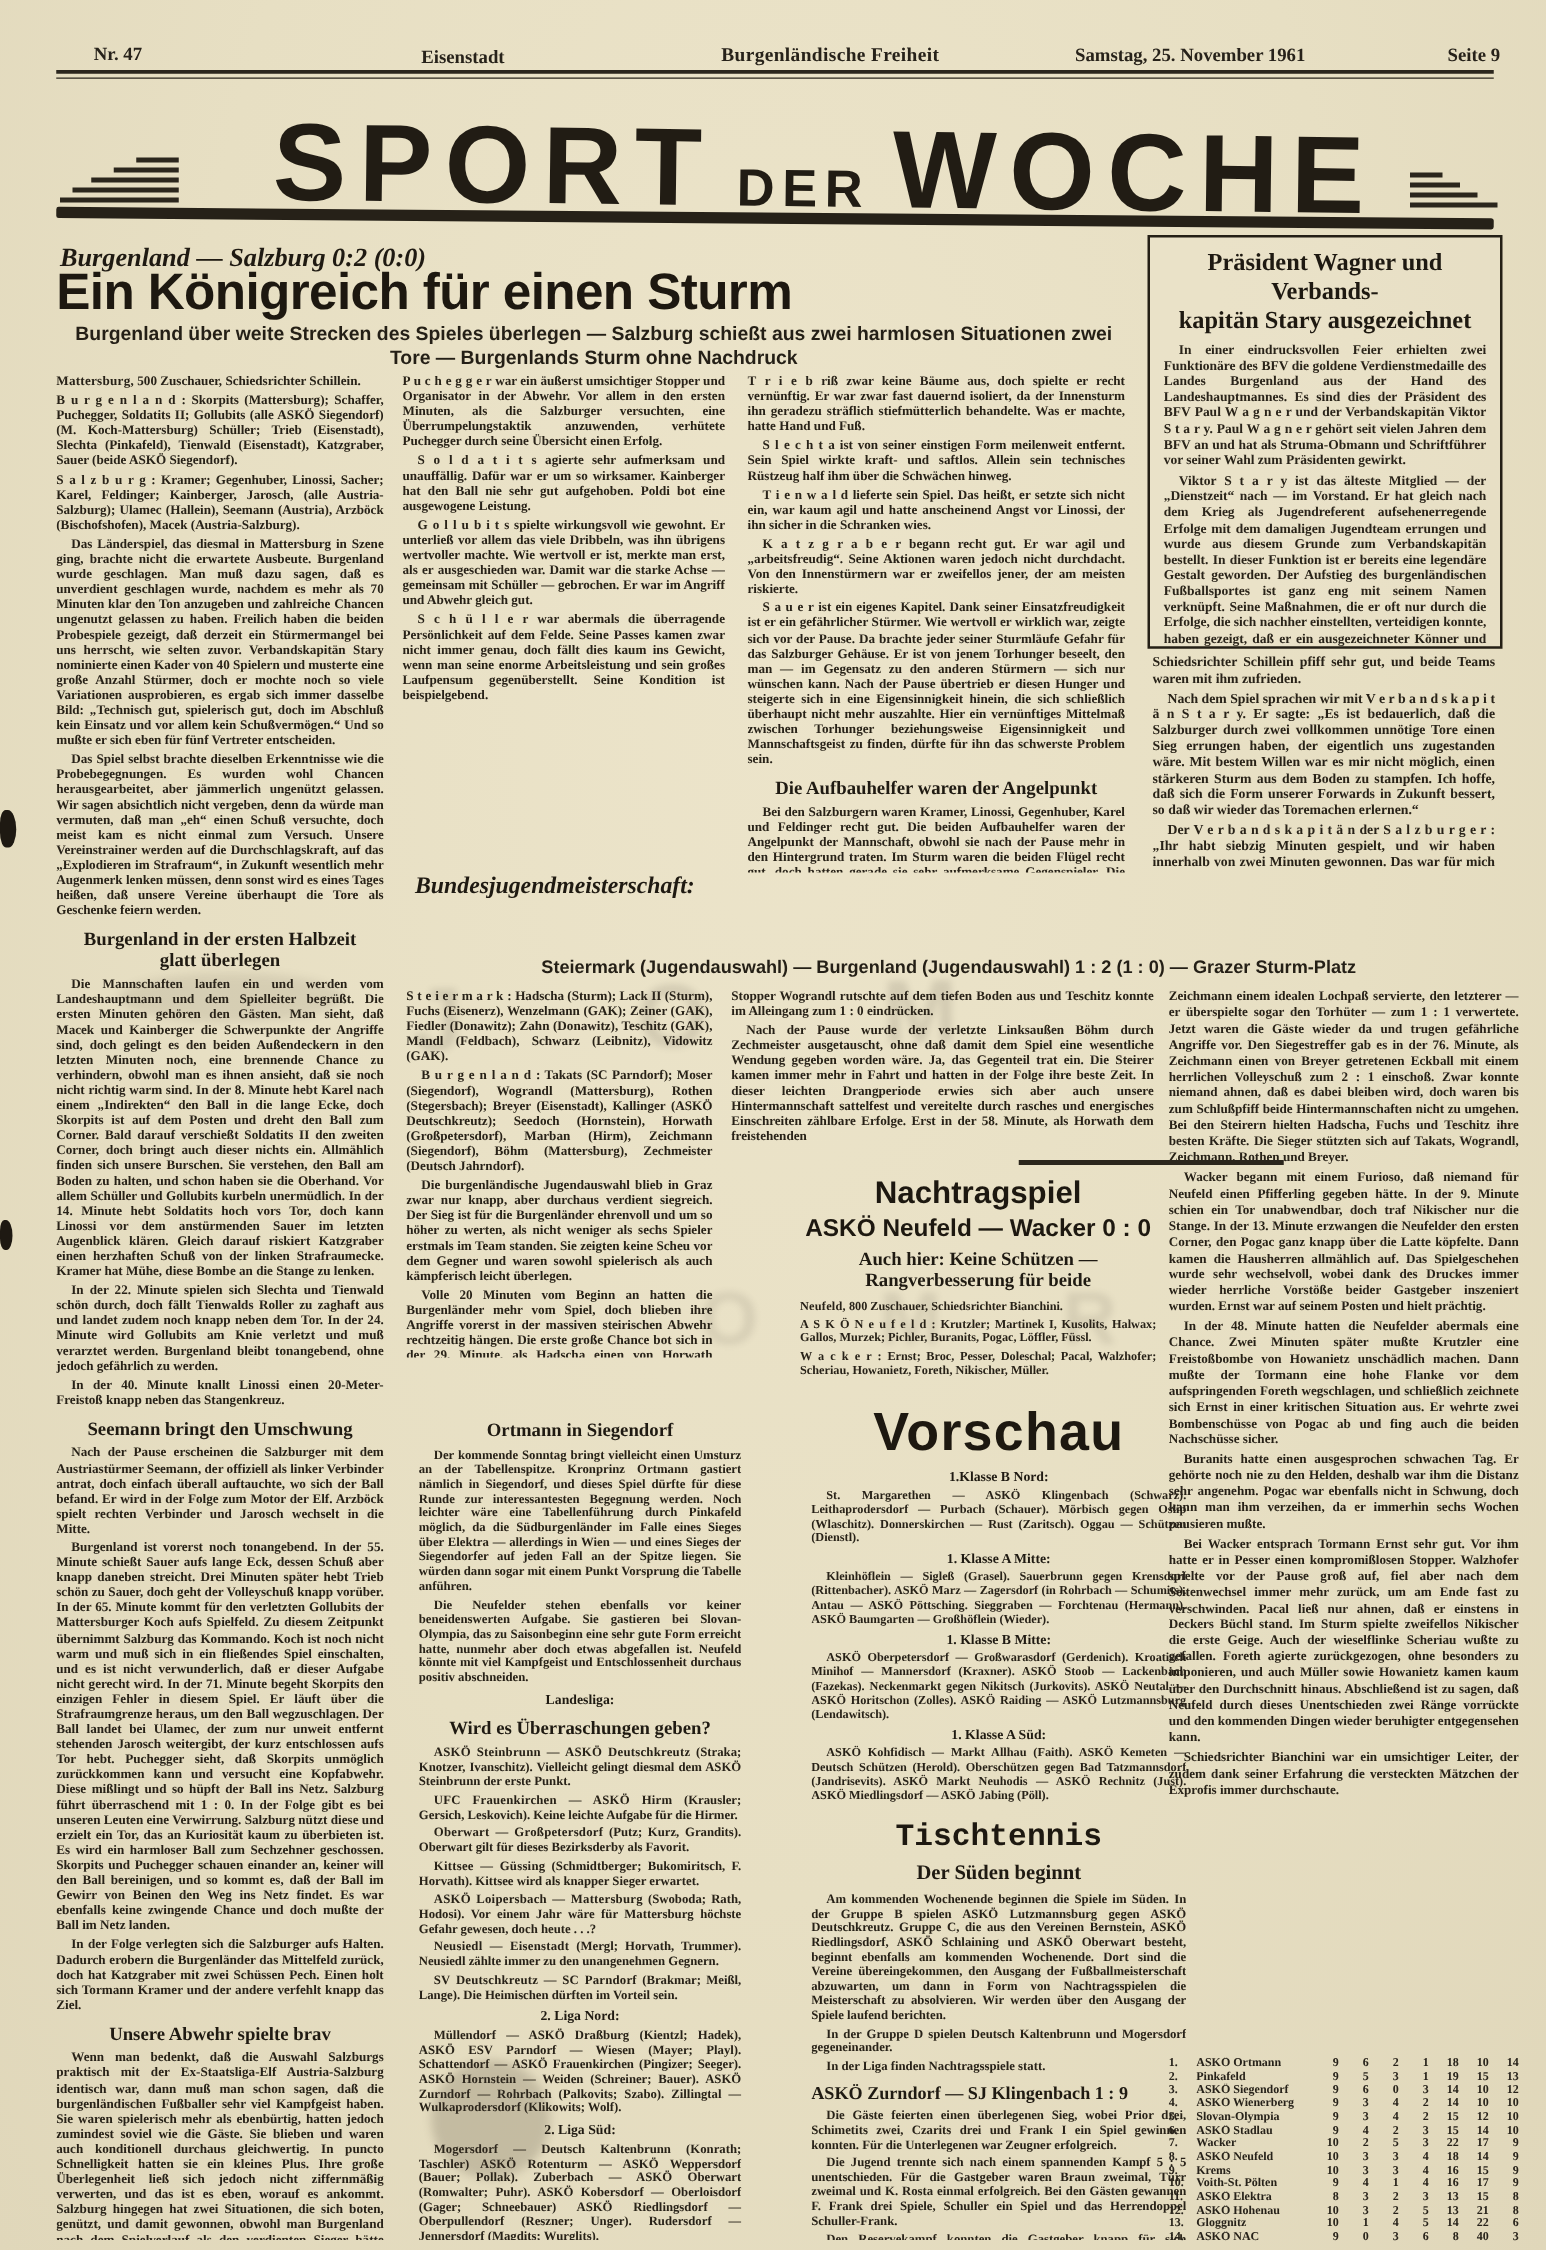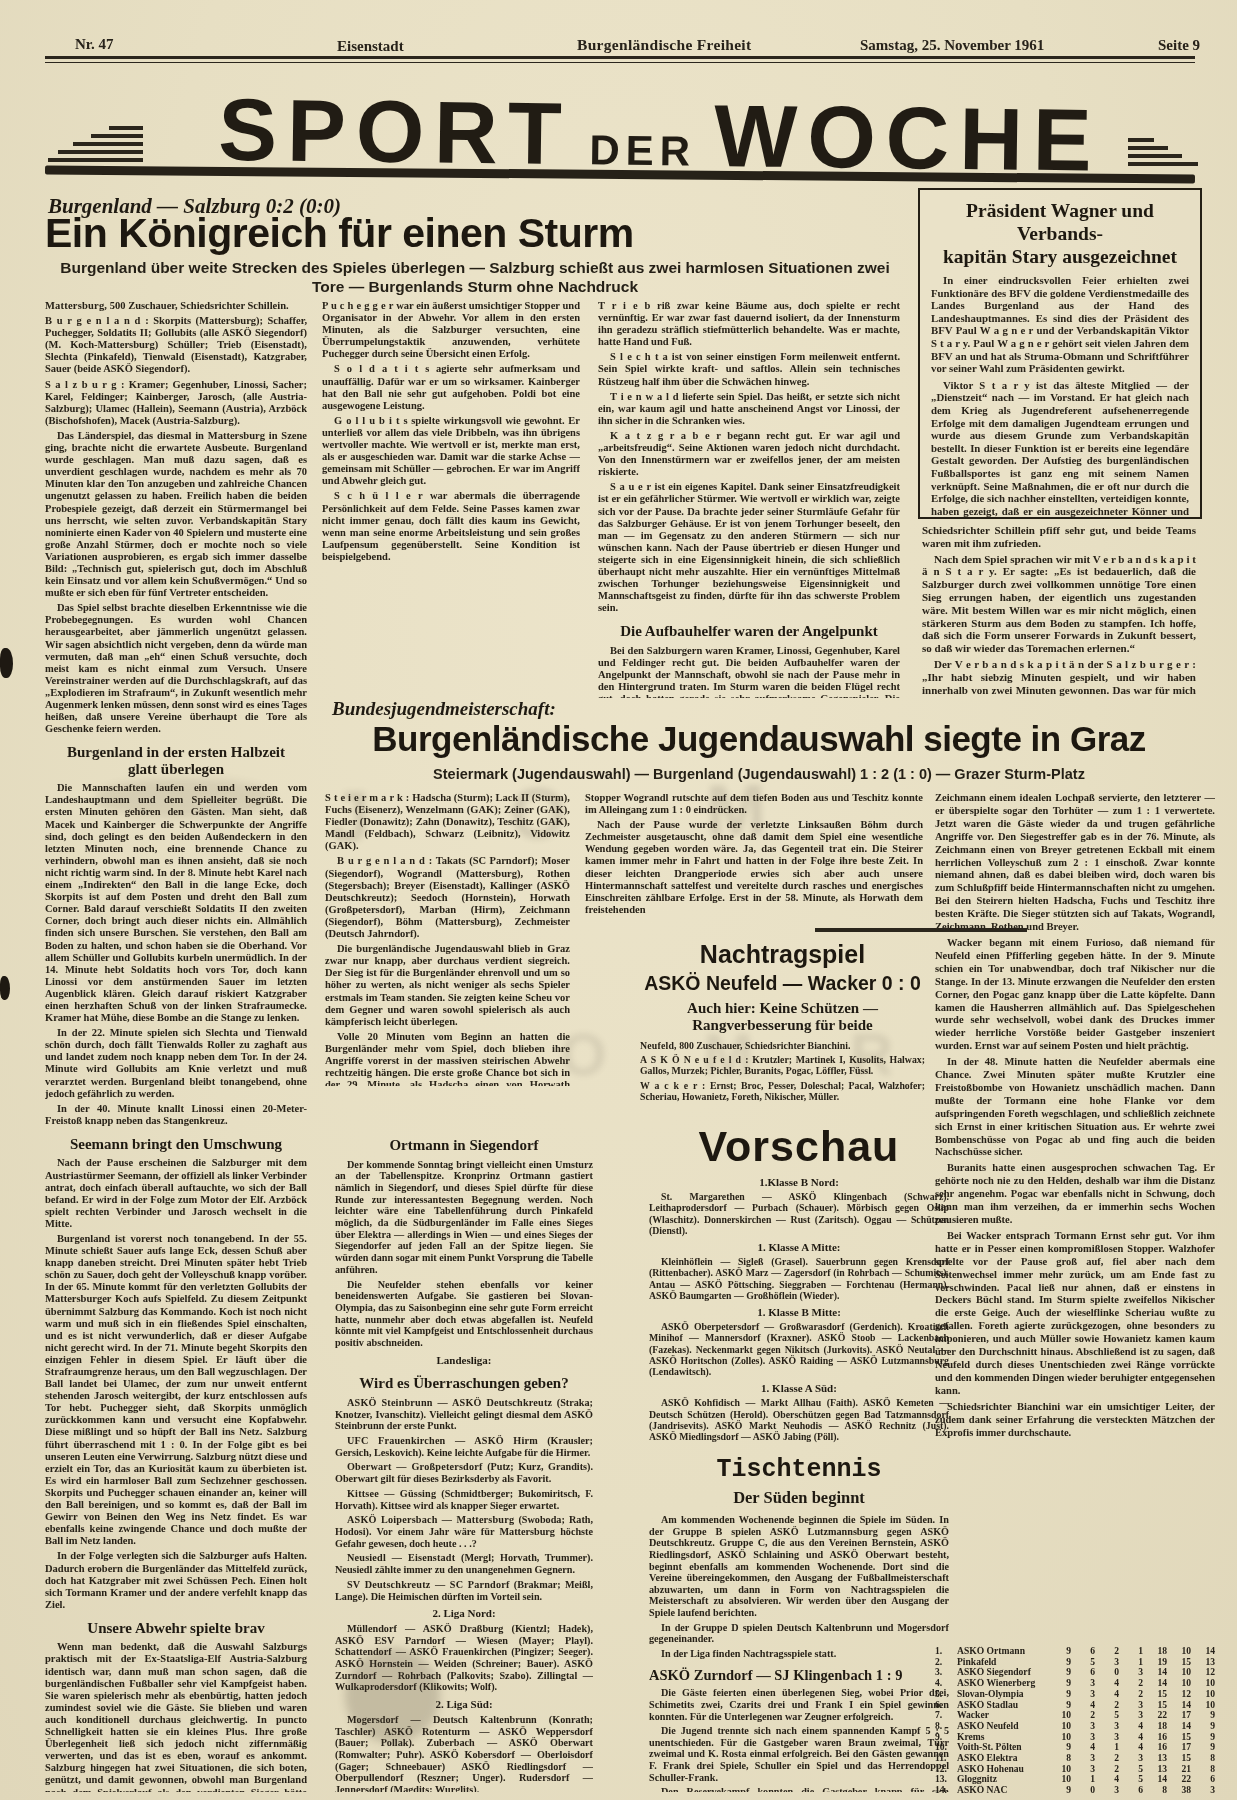--- a/index.html
+++ b/index.html
@@ -146,21 +146,20 @@
         <p class="blk blk-p">Viktor S t a r y ist das älteste Mitglied — der „Dienstzeit“ nach — im Vorstand. Er hat gleich nach dem Krieg als Jugendreferent aufsehenerregende Erfolge mit dem damaligen Jugendteam errungen und wurde aus diesem Grunde zum Verbandskapitän bestellt. In dieser Funktion ist er bereits eine legendäre Gestalt geworden. Der Aufstieg des burgenländischen Fußballsportes ist ganz eng mit seinem Namen verknüpft. Seine Maßnahmen, die er oft nur durch die Erfolge, die sich nachher einstellten, verteidigen konnte, haben gezeigt, daß er ein ausgezeichneter Könner und Kenner im Sportgetriebe ist. In seiner bescheidenen Art ist er das Vorbild seiner Schützlinge.</p>
       </div>
   </div>
   <div class="col" style="left:922px;top:524px;width:274px;height:172px;font-size:11px;line-height:12.8px;">
       <p class="blk blk-p0">Schiedsrichter Schillein pfiff sehr gut, und beide Teams waren mit ihm zufrieden.</p>
       <p class="blk blk-p">Nach dem Spiel sprachen wir mit V e r b a n d s k a p i t ä n  S t a r y. Er sagte: „Es ist bedauerlich, daß die Salzburger durch zwei vollkommen unnötige Tore einen Sieg errungen haben, der eigentlich uns zugestanden wäre. Mit bestem Willen war es mir nicht möglich, einen stärkeren Sturm aus dem Boden zu stampfen. Ich hoffe, daß sich die Form unserer Forwards in Zukunft bessert, so daß wir wieder das Toremachen erlernen.“</p>
       <p class="blk blk-p">Der V e r b a n d s k a p i t ä n  der S a l z b u r g e r : „Ihr habt siebzig Minuten gespielt, und wir haben innerhalb von zwei Minuten gewonnen. Das war für mich entscheidend.“</p>
     </div>
 
   <div class="abs kicker" style="left:332px;top:698px;font-size:19px;">Bundesjugendmeisterschaft:</div>
-  <div class="abs headline2" style="left:325px;top:719px;width:868px;">Burgenländische Jugendauswahl siegte in Graz</div>
   <div class="abs subhead2" style="left:325px;top:766px;width:868px;">Steiermark (Jugendauswahl) — Burgenland (Jugendauswahl) 1 : 2 (1 : 0) — Grazer Sturm-Platz</div>
   <div class="col" style="left:325px;top:792px;width:245px;height:294px;">
       <p class="blk blk-p0"><b>S t e i e r m a r k :</b> Hadscha (Sturm); Lack II (Sturm), Fuchs (Eisenerz), Wenzelmann (GAK); Zeiner (GAK), Fiedler (Donawitz); Zahn (Donawitz), Teschitz (GAK), Mandl (Feldbach), Schwarz (Leibnitz), Vidowitz (GAK).</p>
       <p class="blk blk-p"><b>B u r g e n l a n d :</b> Takats (SC Parndorf); Moser (Siegendorf), Wograndl (Mattersburg), Rothen (Stegersbach); Breyer (Eisenstadt), Kallinger (ASKÖ Deutschkreutz); Seedoch (Hornstein), Horwath (Großpetersdorf), Marban (Hirm), Zeichmann (Siegendorf), Böhm (Mattersburg), Zechmeister (Deutsch Jahrndorf).</p>
       <p class="blk blk-p">Die burgenländische Jugendauswahl blieb in Graz zwar nur knapp, aber durchaus verdient siegreich. Der Sieg ist für die Burgenländer ehrenvoll und um so höher zu werten, als nicht weniger als sechs Spieler erstmals im Team standen. Sie zeigten keine Scheu vor dem Gegner und waren sowohl spielerisch als auch kämpferisch leicht überlegen.</p>
       <p class="blk blk-p">Volle 20 Minuten vom Beginn an hatten die Burgenländer mehr vom Spiel, doch blieben ihre Angriffe vorerst in der massiven steirischen Abwehr rechtzeitig hängen. Die erste große Chance bot sich in der 29. Minute, als Hadscha einen von Horwath getretenen Eckball fallen ließ, den die Burgenländer aber nicht verwerten können. Nun kamen die Gastgeber mühelos auf und konnten in der 37. Minute durch Teschitz in Führung gehen. Der</p>
     </div>
   <div class="col" style="left:585px;top:792px;width:338px;height:134px;">
       <p class="blk blk-p0">Stopper Wograndl rutschte auf dem tiefen Boden aus und Teschitz konnte im Alleingang zum 1 : 0 eindrücken.</p>
       <p class="blk blk-p">Nach der Pause wurde der verletzte Linksaußen Böhm durch Zechmeister ausgetauscht, ohne daß damit dem Spiel eine wesentliche Wendung gegeben worden wäre. Ja, das Gegenteil trat ein. Die Steirer kamen immer mehr in Fahrt und hatten in der Folge ihre beste Zeit. In dieser leichten Drangperiode erwies sich aber auch unsere Hintermannschaft sattelfest und vereitelte durch rasches und energisches Einschreiten zählbare Erfolge. Erst in der 58. Minute, als Horwath dem freistehenden</p>
@@ -375,21 +374,21 @@
         <span class="tnum">6</span>
       </div>
       <div class="trow">
         <span class="trank">14.</span>
         <span class="tname">ASKÖ NAC</span>
         <span class="tnum">9</span>
         <span class="tnum">0</span>
         <span class="tnum">3</span>
         <span class="tnum">6</span>
         <span class="tnum">8</span>
-        <span class="tnum">38</span>
+        <span class="tnum">40</span>
         <span class="tnum">3</span>
       </div>
     </div>
 
   <div class="abs smudge" style="left:330px;top:772px;font-size:72px;letter-spacing:60px;transform:rotate(-1deg);">J O M</div>
   <div class="abs smudge" style="left:560px;top:1020px;font-size:60px;letter-spacing:40px;opacity:.10;">O M R</div>
   <div class="abs blob" style="left:345px;top:1648px;width:95px;height:95px;"></div>
   <div class="abs blob" style="left:95px;top:778px;width:180px;height:40px;opacity:.10;"></div>
   <div class="abs inkmark" style="left:0;top:648px;width:13px;height:30px;"></div>
   <div class="abs inkmark" style="left:0;top:976px;width:10px;height:24px;"></div>

